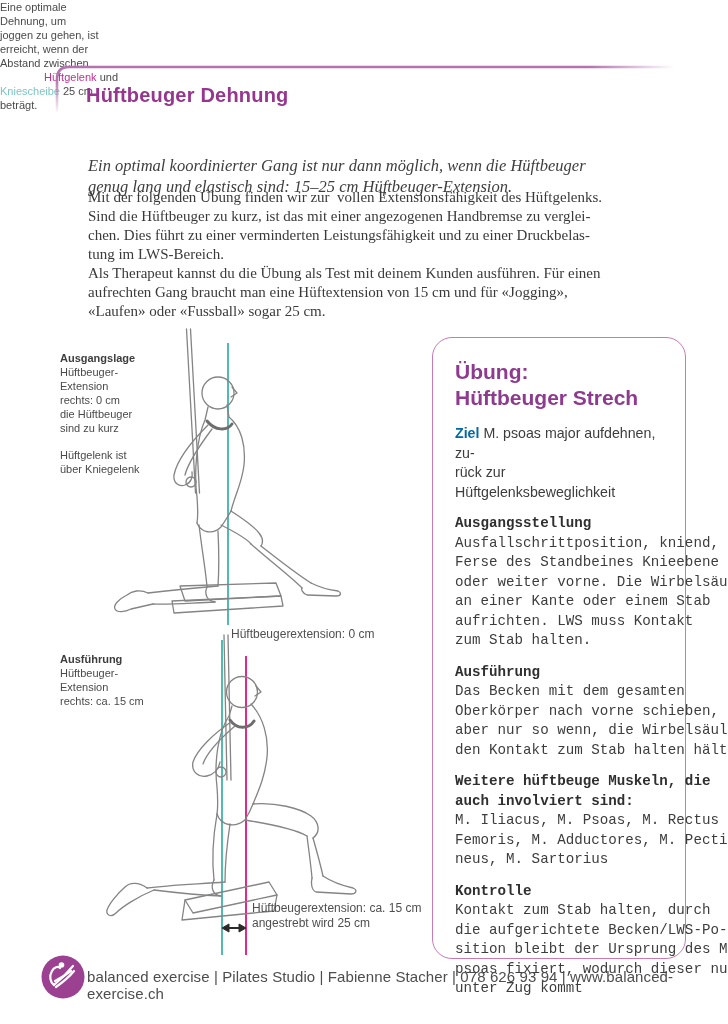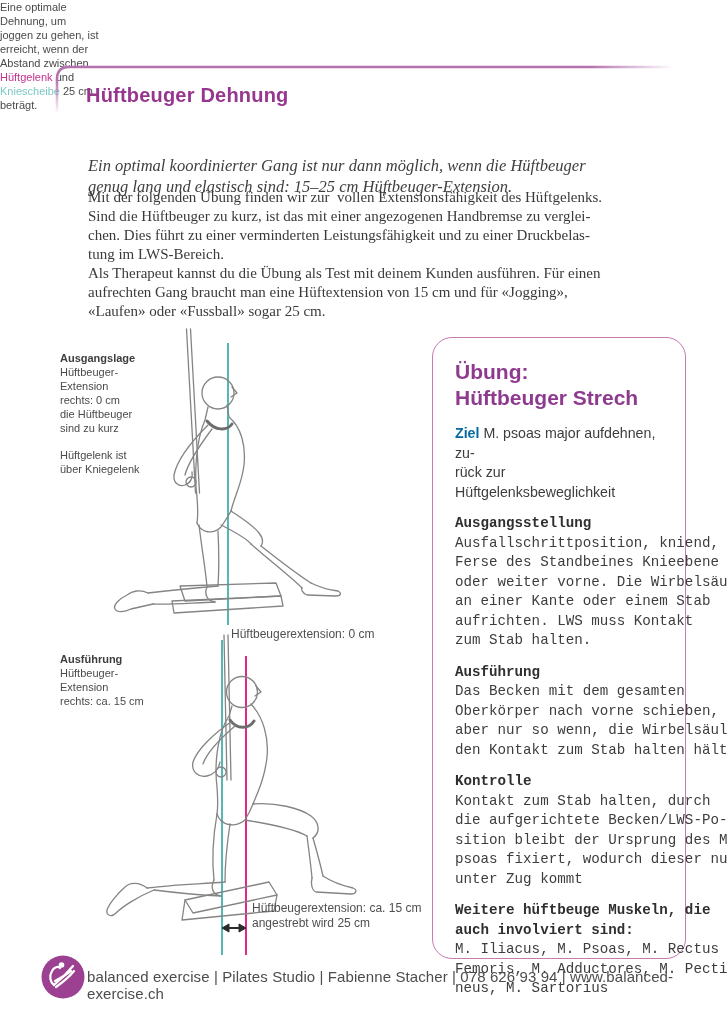--- a/index.html
+++ b/index.html
@@ -24,21 +24,21 @@
     font-family:Liberation Serif, serif;
     font-size:15px; line-height:19px; color:#3a3a3a; white-space:pre;
   }
   .annot { position:absolute; width:135px; font-size:11px; line-height:14px; color:#4a4a4a; }
   .annot .hd { font-weight:bold; color:#3d3d3d; white-space:pre; }
   .annot .bd { white-space:pre; }
   .annot .note { margin-top:13px; white-space:pre; }
   .annot-a { left:60px; top:351px; }
   .annot-b { left:60px; top:652px; }
   .annot-c { left:60px; top:752px; font-size:11px; line-height:14px; color:#4a4a4a; white-space:pre; width:140px;}
-  .word-hip { color:#c2308f; }
+  .word-hip { color:#c2308f;margin-left:44px; }
   .word-knee { color:#7cc7c4; }
   .caption { position:absolute; font-size:12px; line-height:15px; color:#4f4f4f; white-space:pre; }
   .caption-1 { left:231px; top:619px;margin-top:8px; }
   .caption-2 { left:252px; top:901px; }
   .illus { position:absolute; }
   .illus-1 { left:55px; top:325px; }
   .illus-2 { left:55px; top:632px; }
   .ex-box {
     position:absolute; left:432px; top:337px; width:254px; height:622px;
     border:1.6px solid #c77ab4; border-radius:20px;
@@ -217,33 +217,33 @@
 zum Stab halten.</div>
     </div>
     <div class="ex-section">
       <div class="sh">Ausführung</div>
       <div class="sb">Das Becken mit dem gesamten
 Oberkörper nach vorne schieben,
 aber nur so wenn, die Wirbelsäule
 den Kontakt zum Stab halten hält.</div>
     </div>
     <div class="ex-section">
+      <div class="sh">Weitere hüftbeuge Muskeln, die
+auch involviert sind:</div>
+      <div class="sb">M. Iliacus, M. Psoas, M. Rectus
+Femoris, M. Adductores, M. Pecti-
+neus, M. Sartorius</div>
+    </div>
+    <div class="ex-section">
       <div class="sh">Kontrolle</div>
       <div class="sb">Kontakt zum Stab halten, durch
 die aufgerichtete Becken/LWS-Po-
 sition bleibt der Ursprung des M.
 psoas fixiert, wodurch dieser nun
 unter Zug kommt</div>
-    </div>
-    <div class="ex-section">
-      <div class="sh">Weitere hüftbeuge Muskeln, die
-auch involviert sind:</div>
-      <div class="sb">M. Iliacus, M. Psoas, M. Rectus
-Femoris, M. Adductores, M. Pecti-
-neus, M. Sartorius</div>
     </div>
   </div>
 
   <svg class="footer-logo" width="46" height="46" viewBox="0 0 46 46">
     <circle cx="23" cy="23" r="21.5" fill="#9c4191"></circle>
     <g stroke="#ffffff" stroke-width="2.2" fill="none" stroke-linecap="round">
       <path d="M14,31 C20,26 28,18 33,12"></path>
       <path d="M16,33 C23,28 30,22 34,17"></path>
       <path d="M14,31 C10,28 9,22 12,17 C14,13 18,12 20,14"></path>
       <path d="M15,27 C21,24 27,20 31,17"></path>

